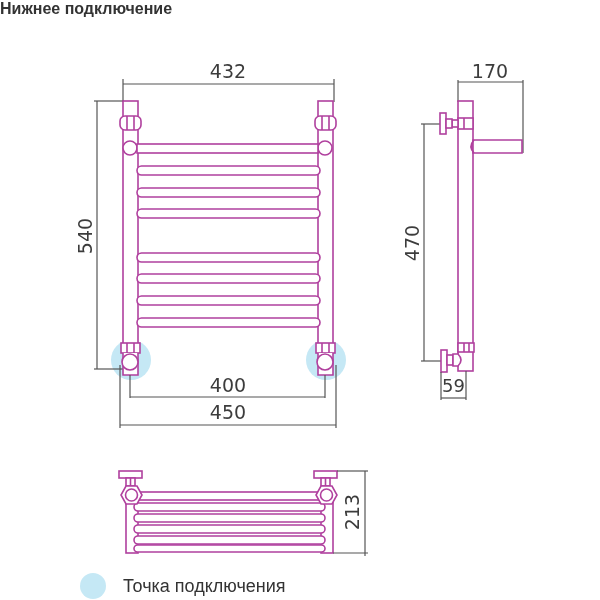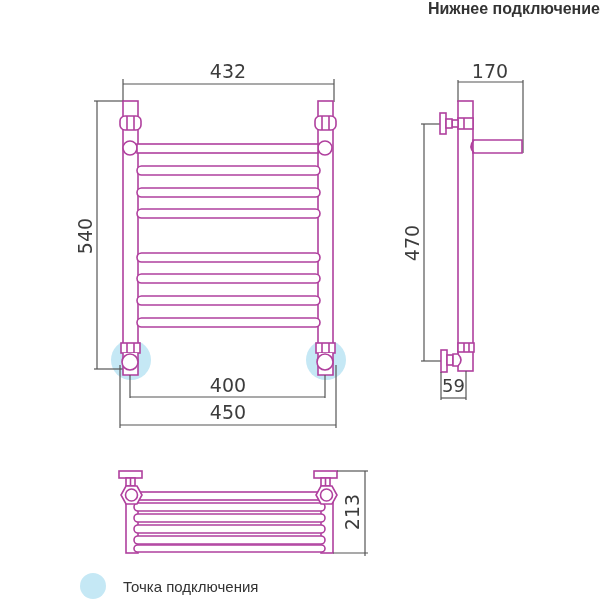--- a/index.html
+++ b/index.html
@@ -1,23 +1,23 @@
 <!DOCTYPE html>
 <html><head>
 <meta charset="utf-8">
 <style>
   html, body { margin: 0; padding: 0; background: #ffffff; }
   body { width: 600px; height: 600px; position: relative; overflow: hidden; font-family: "Liberation Sans", sans-serif; }
-  .title { position: absolute; left: 0; top: 0; width: 600px; text-align: right; font-weight: bold; font-size: 16px; color: #333333; line-height: 18px; font-family: "Liberation Sans", sans-serif; }
+  .title { position: absolute; left: 0; top: 0; width: 600px; text-align: left; font-weight: bold; font-size: 16px; color: #333333; line-height: 18px; font-family: "Liberation Sans", sans-serif; }
   svg { position: absolute; left: 0; top: 0; }
   .dim { font-family: "DejaVu Sans", sans-serif; font-size: 19px; fill: #3c3c3c; }
   .dimsm { font-family: "DejaVu Sans", sans-serif; font-size: 18px; fill: #3c3c3c; }
   .legend { position: absolute; left: 80px; top: 573px; display: flex; align-items: center; }
   .legend-dot { width: 26px; height: 26px; border-radius: 50%; background: #c5e8f5; }
-  .legend-label { margin-left: 17px; font-size: 15px; color: #333333; font-family: "Liberation Sans", sans-serif; }
+  .legend-label { margin-left: 17px; font-size: 18px; color: #333333; font-family: "Liberation Sans", sans-serif; }
 </style>
 </head>
 <body>
 
 <div class="title">Нижнее подключение</div>
 
 <svg width="600" height="600" viewBox="0 0 600 600">
 
   <g>
 

